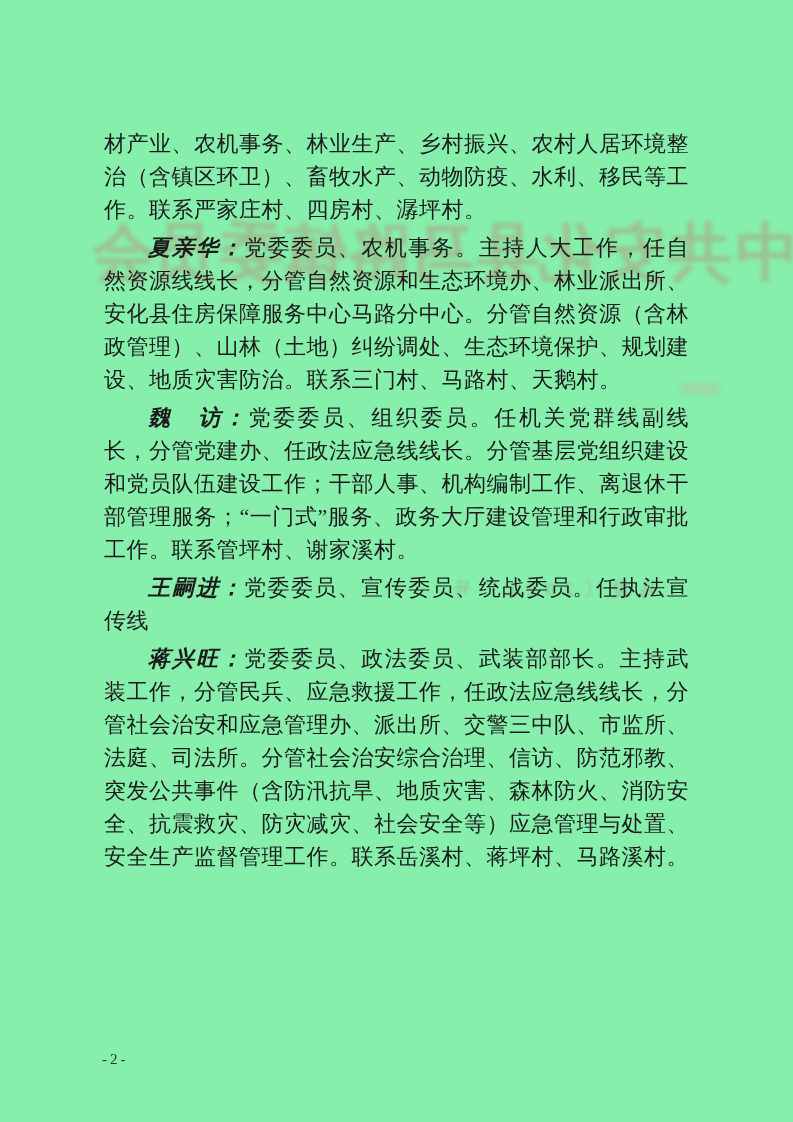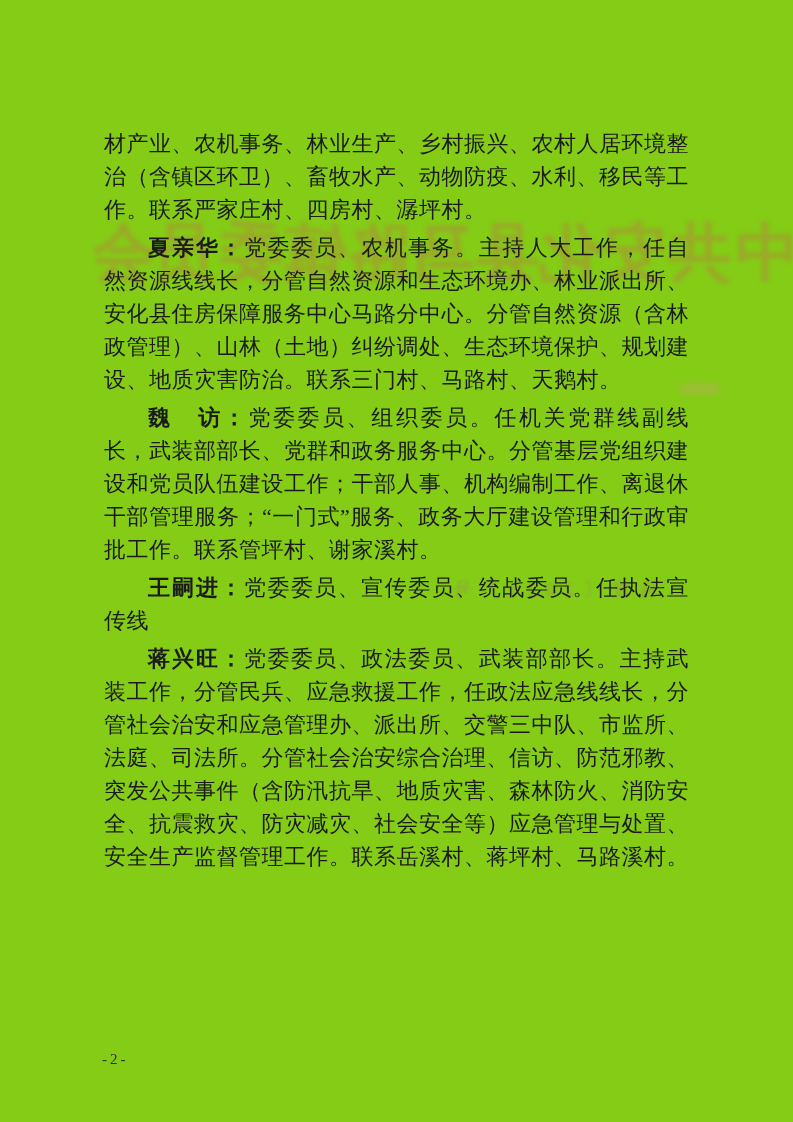--- a/index.html
+++ b/index.html
@@ -1,21 +1,21 @@
 <!DOCTYPE html>
 <html><head>
 <meta charset="utf-8">
 <style>
   html, body { margin: 0; padding: 0; background: #e8e8e8; }
   .page {
     position: relative;
     width: 793px;
     height: 1122px;
     margin: 0 auto;
-    background: #84cc16;
+    background: #86efac;
     overflow: hidden;
     font-family: "Liberation Serif", "DejaVu Serif", serif;
   }
   
   .ghost-title {
     position: absolute;
     top: 210px;
     left: 88px;
     width: 706px;
     transform: scaleX(-1);
@@ -66,20 +66,21 @@
   }
   .body-text p {
     margin: 0 0 5px 0;
     text-indent: 0;
   }
   .body-text p.indent { text-indent: 2em; }
   .officer {
     font-weight: 700;
     font-family: "Liberation Sans", "DejaVu Sans", sans-serif;
     letter-spacing: 1px;
+    font-style: italic;
   }
   .page-num {
     position: absolute;
     left: 102px;
     top: 1051px;
     font-size: 15px;
     letter-spacing: 3px;
     color: #2e2e2e;
     font-family: "Liberation Serif", "DejaVu Serif", serif;
   }
@@ -92,21 +93,21 @@
   <div class="ghost-title">中共安化县马路镇委员会</div>
   <div class="ghost-line">马发〔2021〕号</div>
   <div class="smudge"></div>
 
   <div class="body-text">
     <p><span class="officer"></span><span>材产业、农机事务、林业生产、乡村振兴、农村人居环境整治（含镇区环卫）、畜牧水产、动物防疫、水利、移民等工作。联系严家庄村、四房村、潺坪村。</span></p>
 
     <p class="indent"><span class="officer">夏亲华：</span><span>党委委员、农机事务。主持人大工作，任自然资源线线长，分管自然资源和生态环境办、林业派出所、安化县住房保障服务中心马路分中心。分管自然资源（含林政管理）、山林（土地）纠纷调处、生态环境保护、规划建设、地质灾害防治。联系三门村、马路村、天鹅村。</span></p>
 
 
-    <p class="indent"><span class="officer">魏　访：</span><span>党委委员、组织委员。任机关党群线副线长，武装部部长、党群和政务服务中心。分管基层党组织建设和党员队伍建设工作；干部人事、机构编制工作、离退休干部管理服务；“一门式”服务、政务大厅建设管理和行政审批工作。联系管坪村、谢家溪村。</span></p>
+    <p class="indent"><span class="officer">魏　访：</span><span>党委委员、组织委员。任机关党群线副线长，分管党建办、任政法应急线线长。分管基层党组织建设和党员队伍建设工作；干部人事、机构编制工作、离退休干部管理服务；“一门式”服务、政务大厅建设管理和行政审批工作。联系管坪村、谢家溪村。</span></p>
 
     <p class="indent"><span class="officer">王嗣进：</span><span>党委委员、宣传委员、统战委员。任执法宣传线</span></p>
 
     <p class="indent"><span class="officer">蒋兴旺：</span><span>党委委员、政法委员、武装部部长。主持武装工作，分管民兵、应急救援工作，任政法应急线线长，分管社会治安和应急管理办、派出所、交警三中队、市监所、法庭、司法所。分管社会治安综合治理、信访、防范邪教、突发公共事件（含防汛抗旱、地质灾害、森林防火、消防安全、抗震救灾、防灾减灾、社会安全等）应急管理与处置、安全生产监督管理工作。联系岳溪村、蒋坪村、马路溪村。</span></p>
   </div>
 
   <div class="page-num">-2-</div>
 
 </div>
 

